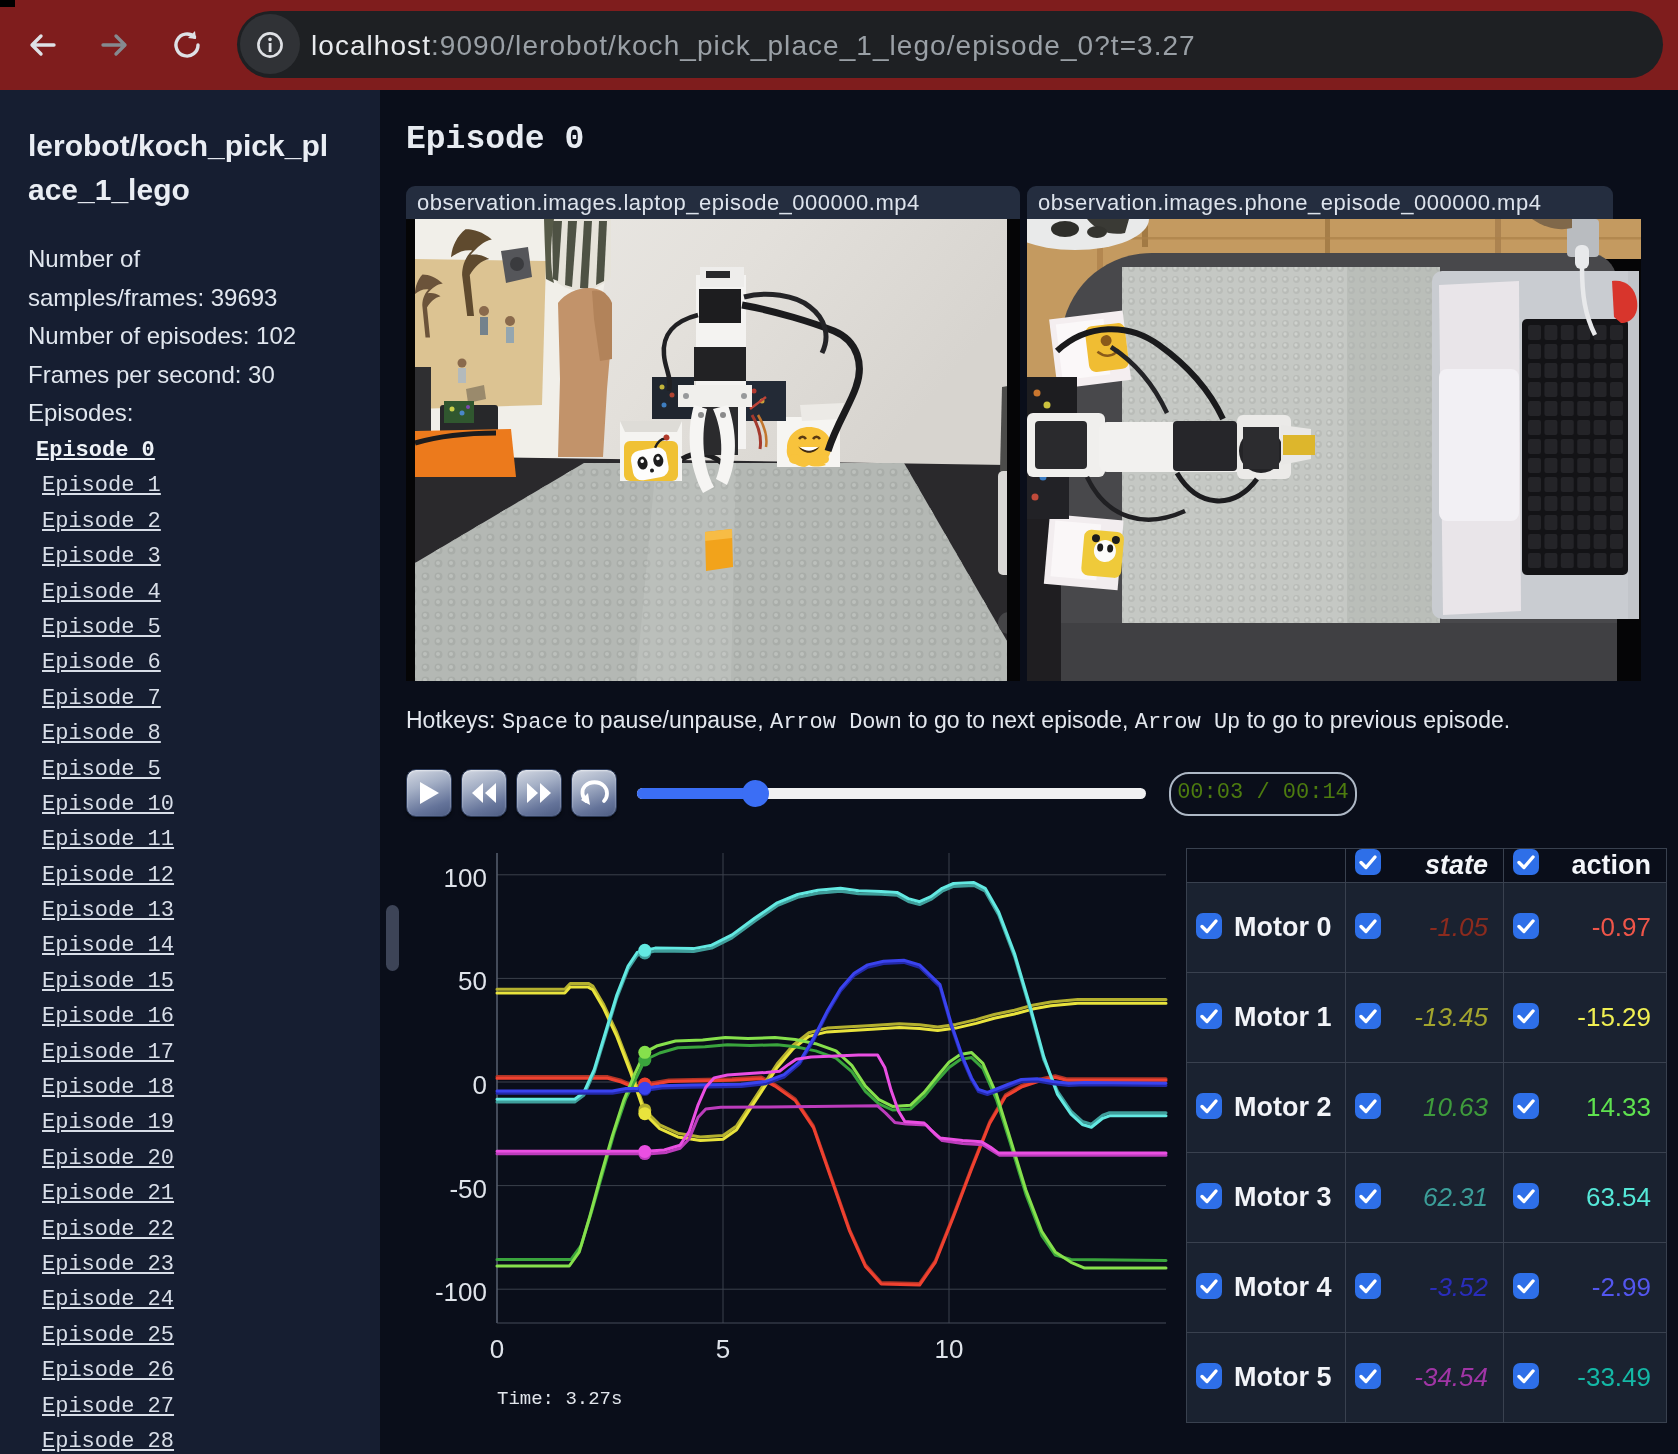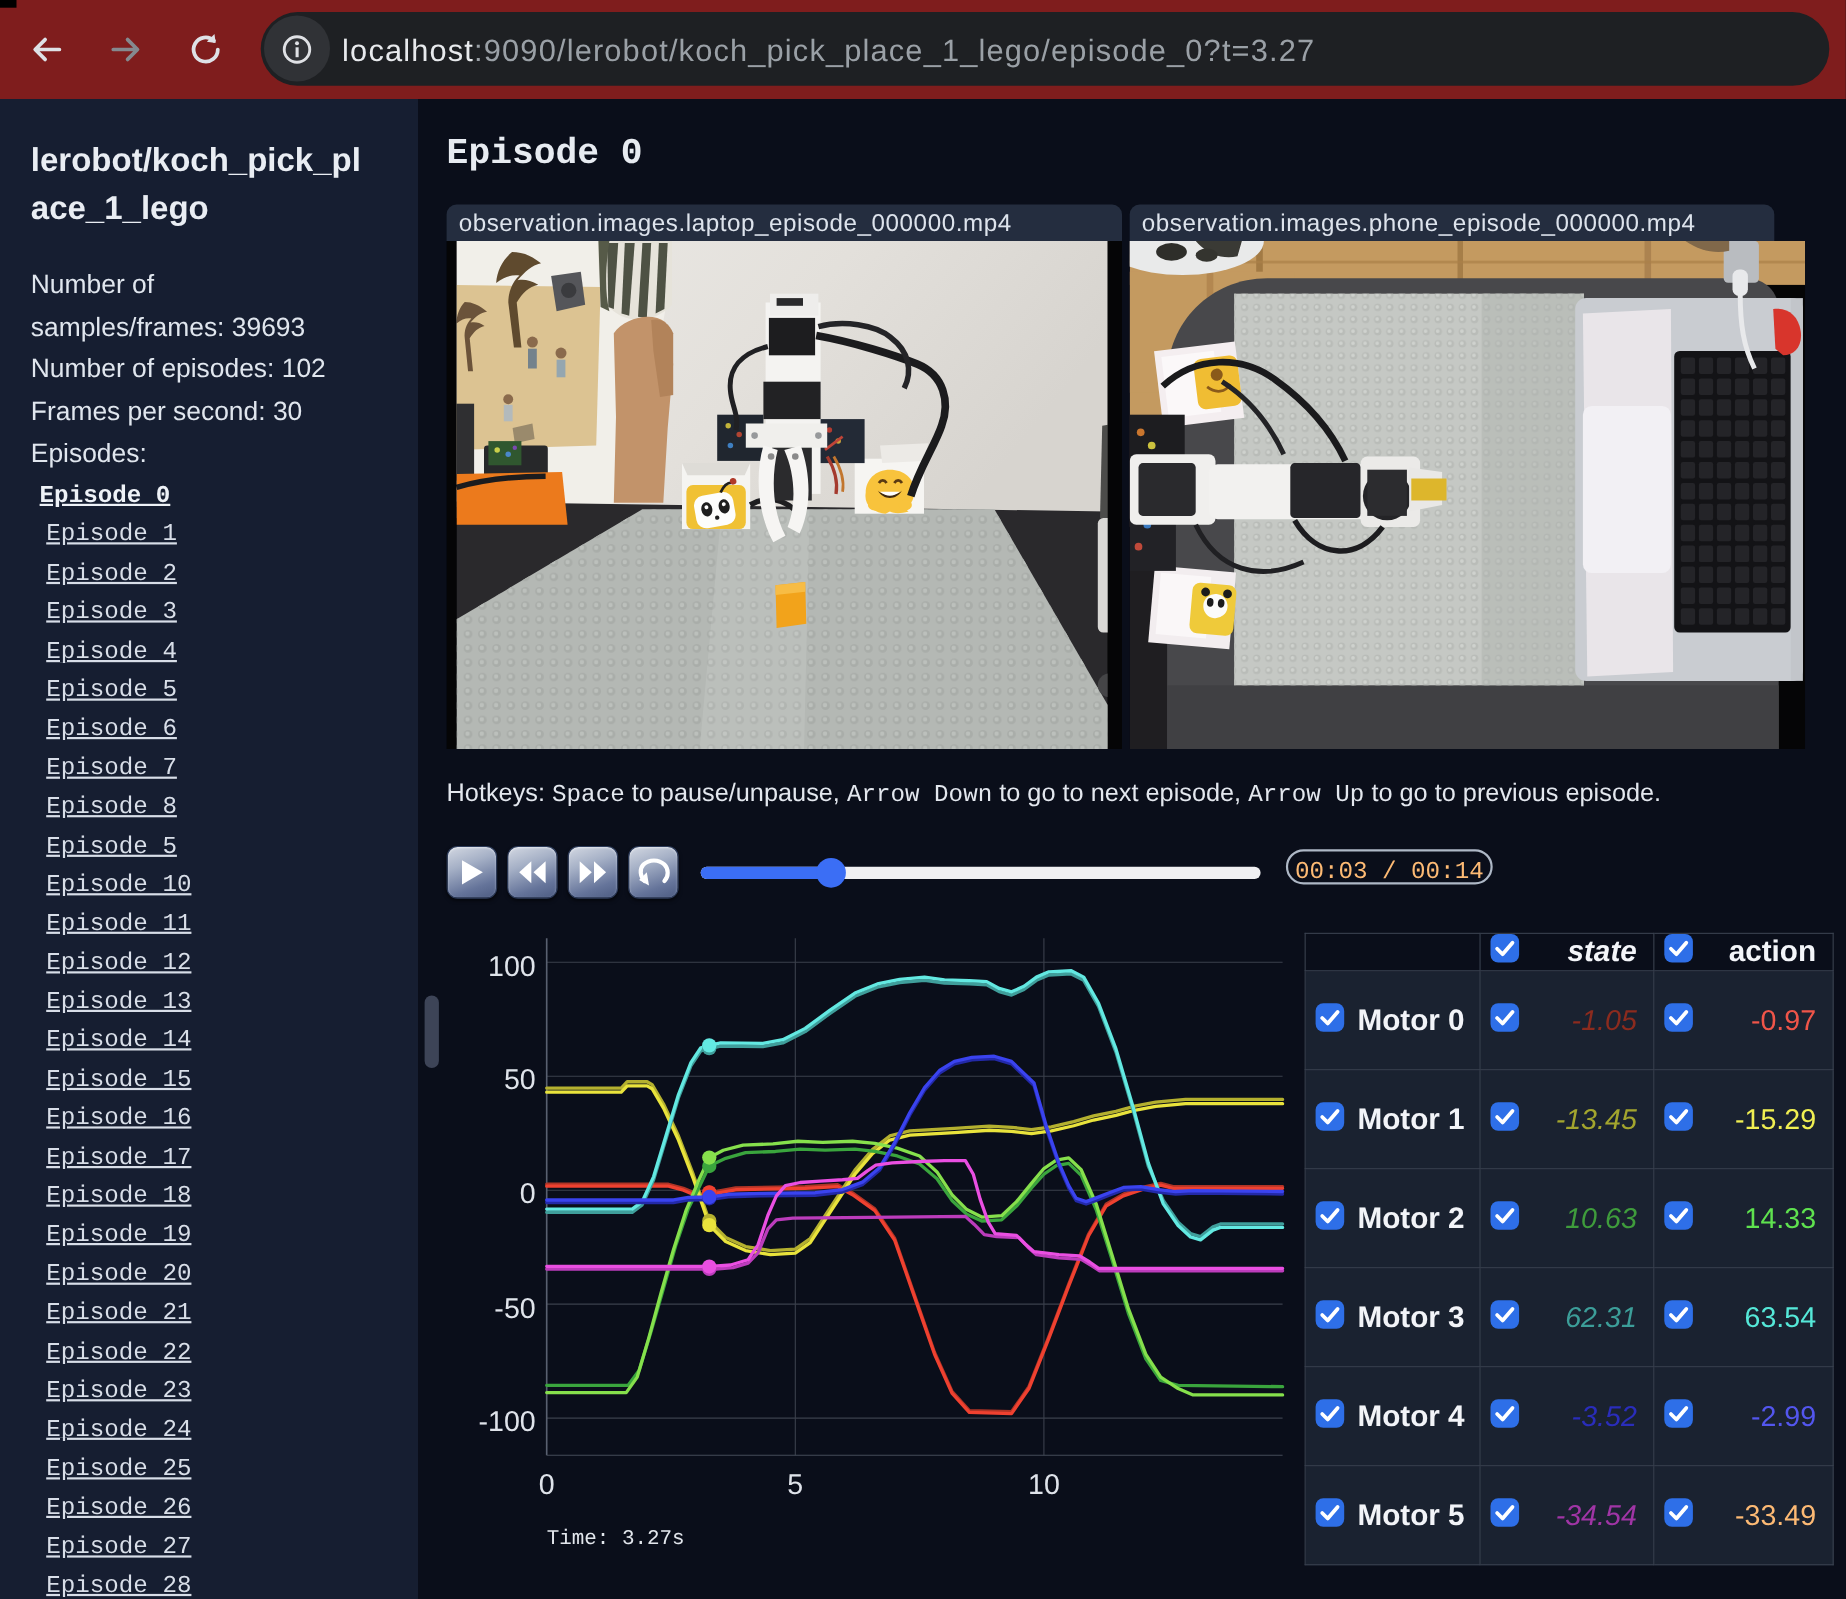--- a/index.html
+++ b/index.html
@@ -23,21 +23,21 @@
 .vid { position:absolute; width:614px; height:462px; top:219px; }
 .v1 { left:406px; }
 .v2 { left:1027px; }
 .hotkeys { position:absolute; left:406px; top:707px; font-size:23px; color:#e3e7ee; }
 .hotkeys code { font-family:"Liberation Mono", monospace; font-size:22px; }
 .btn { position:absolute; top:769px; width:46px; height:48px; border-radius:10px; background:linear-gradient(160deg,#d3d8e2 0%,#a5b0c6 35%,#65749a 75%,#4d5c82 100%); border:1px solid #2c3a58; box-shadow:inset 0 1px 2px rgba(255,255,255,0.55), 0 2px 3px rgba(0,0,0,0.5); }
 .btn svg { position:absolute; left:50%; top:50%; transform:translate(-50%,-50%); }
 .track { position:absolute; left:637px; top:788px; width:509px; height:11px; border-radius:6px; background:#f0f0f2; }
 .trackfill { position:absolute; left:637px; top:788px; width:119px; height:11px; border-radius:6px 0 0 6px; background:#3b6ef5; }
 .knob { position:absolute; left:742px; top:780px; width:27px; height:27px; border-radius:50%; background:#3b6ef5; }
-.timebox { position:absolute; left:1169px; top:772px; width:188px; height:32px; border:2px solid #aeb8c6; border-radius:20px; font-family:"Liberation Mono", monospace; font-size:22px; color:#fdba74; text-align:center; line-height:37px; }
+.timebox { position:absolute; left:1169px; top:772px; width:188px; height:44px; border:2px solid #aeb8c6; border-radius:20px; font-family:"Liberation Mono", monospace; font-size:22px; color:#4d7c0f; text-align:center; line-height:37px; }
 .timelbl { position:absolute; left:497px; top:1388px; font-family:"Liberation Mono", monospace; font-size:19px; color:#e2e6ec; }
 table.mt { position:absolute; left:1186px; top:848px; width:480px; border-collapse:collapse; table-layout:fixed; }
 table.mt td, table.mt th { border:1px solid #39414f; padding:0; }
 table.mt th { height:34px; background:transparent; }
 table.mt td { height:90px; background:#1a2230; }
 .c1 { width:159px; }
 .c2 { width:158px;font-style:italic; }
 .c3 { width:163px; }
 .cell { display:flex; align-items:center; padding:0 15px 0 9px; }
 .cell.sp { justify-content:space-between; }
@@ -615,18 +615,18 @@
                   <path d="M6 13.5 L11 18.5 L20 8" stroke="#fff" stroke-width="3.4" fill="none" stroke-linecap="round" stroke-linejoin="round"></path>
                 </svg></span></span>
             <span class="val" style="color:#a035a5">-34.54</span>
           </div>
         </td>
         <td class="c3">
           <div class="cell sp">
             <span class="cbw"><span class="cb" style="width:26px;height:26px"><svg width="26" height="26" viewBox="0 0 26 26">
                   <path d="M6 13.5 L11 18.5 L20 8" stroke="#fff" stroke-width="3.4" fill="none" stroke-linecap="round" stroke-linejoin="round"></path>
                 </svg></span></span>
-            <span class="val" style="color:#fdba74">-33.49</span>
+            <span class="val" style="color:#14b8a6">-33.49</span>
           </div>
         </td>
       </tr>
 </tbody>
   </table>
 
 </body></html>

